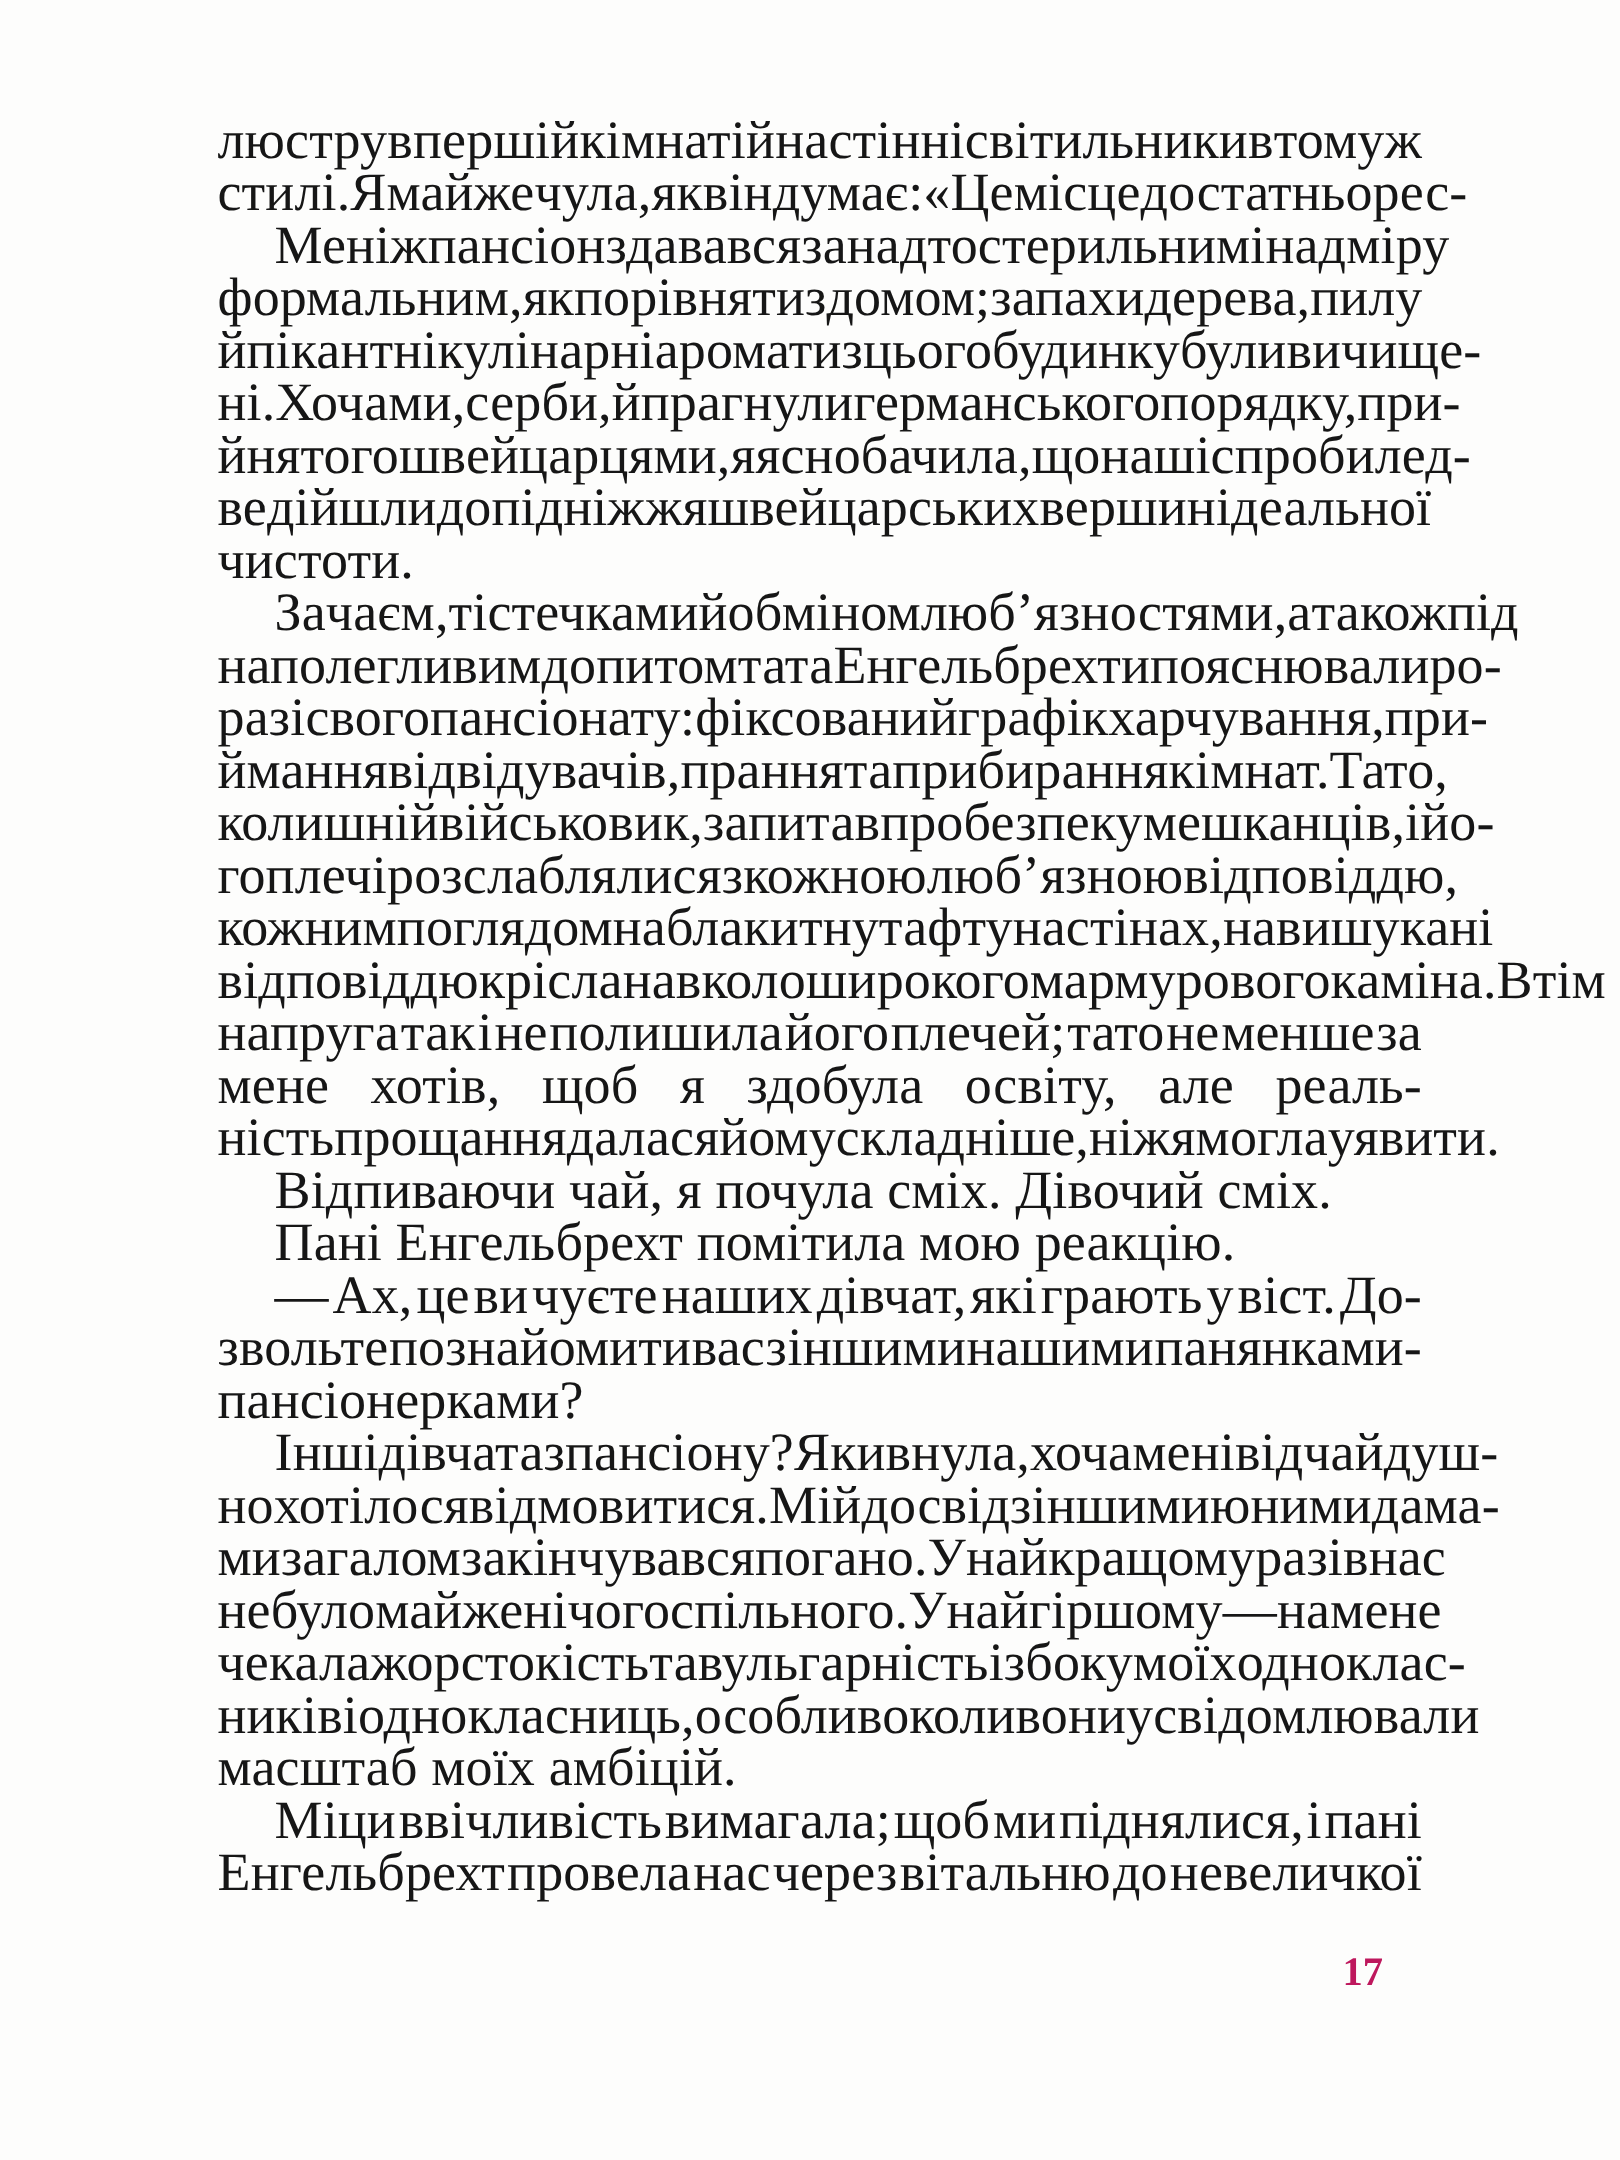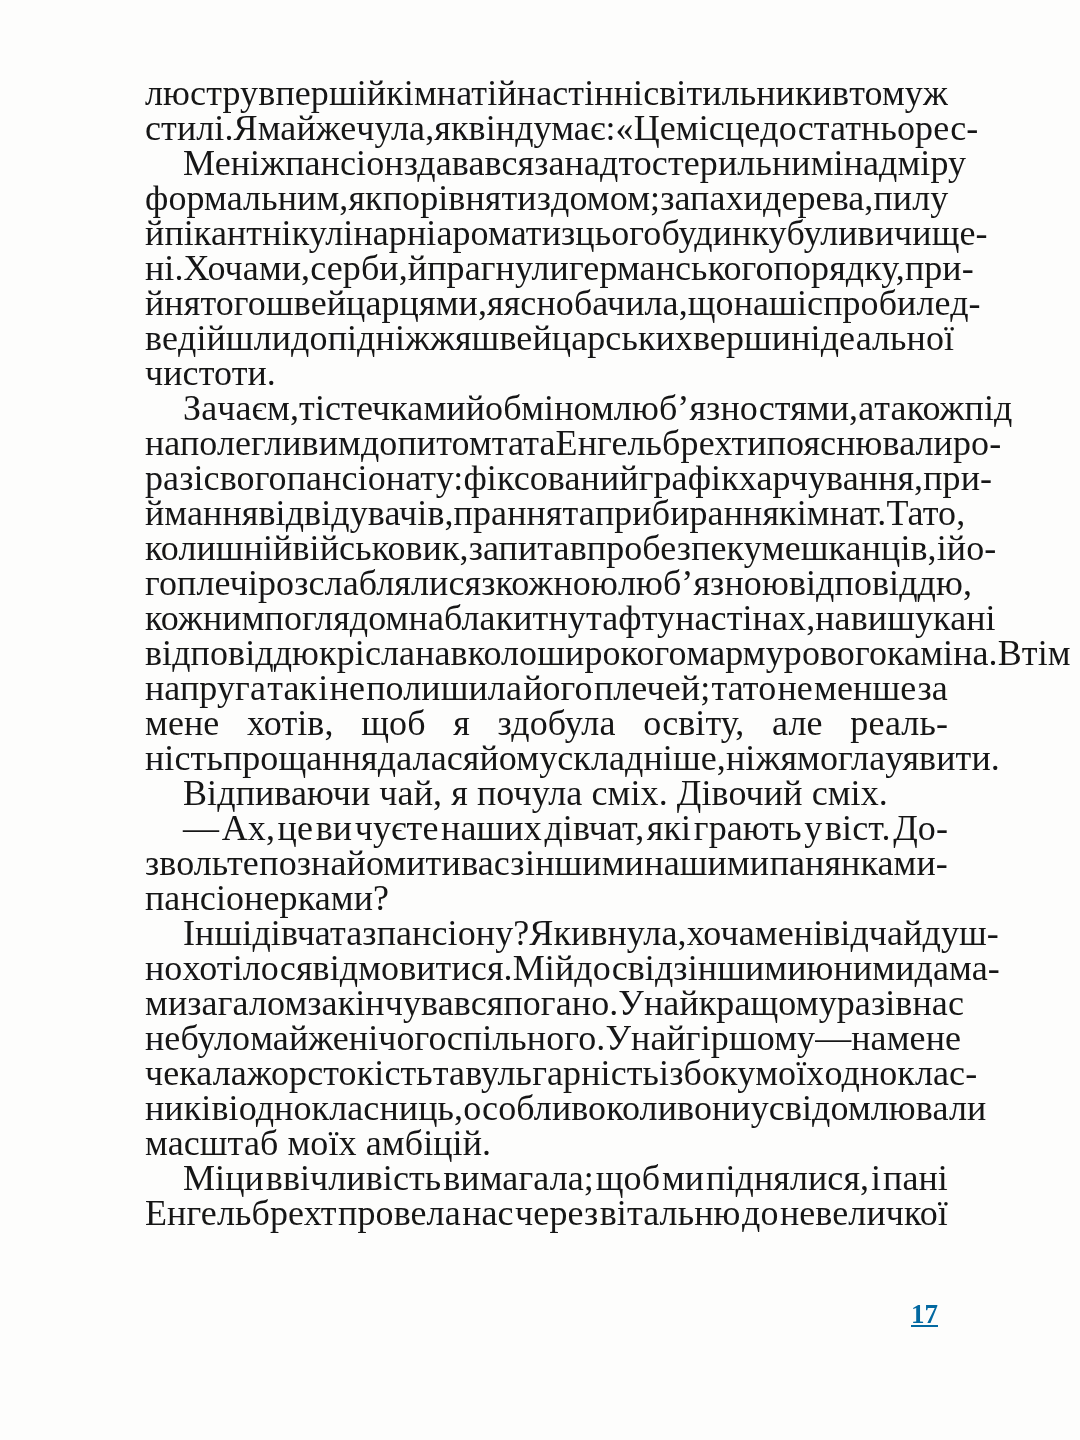--- a/index.html
+++ b/index.html
@@ -34,26 +34,25 @@
   }
   .line.justify {
     display: flex;
     justify-content: space-between;
     white-space: normal;
   }
   .line.indent { padding-left: 38px; }
   .page-number {
     position: absolute;
     top: 1298px;
-    right: 142px;
+    right: 158px;
     font-size: 27px;
     font-weight: bold;
     line-height: 32px;
-    color: #0369a1;
-    text-decoration: underline;
+    color: #be185d;
   }
 </style>
 </head>
 <body>
 
 <div class="book-page">
   <div class="text-block">
       <div class="paragraph">
         <div class="line justify">
           <span>люстру</span>
@@ -253,20 +252,23 @@
           <span>йому</span>
           <span>складніше,</span>
           <span>ніж</span>
           <span>я</span>
           <span>могла</span>
           <span>уявити.</span>
         </div>
       </div>
       <div class="paragraph">
         <div class="line indent">Відпиваючи чай, я почула сміх. Дівочий сміх.</div>
+      </div>
+      <div class="paragraph">
+        <div class="line indent">Пані Енгельбрехт помітила мою реакцію.</div>
       </div>
       <div class="paragraph">
         <div class="line indent justify">
           <span>—</span>
           <span>Ах,</span>
           <span>це</span>
           <span>ви</span>
           <span>чуєте</span>
           <span>наших</span>
           <span>дівчат,</span>

